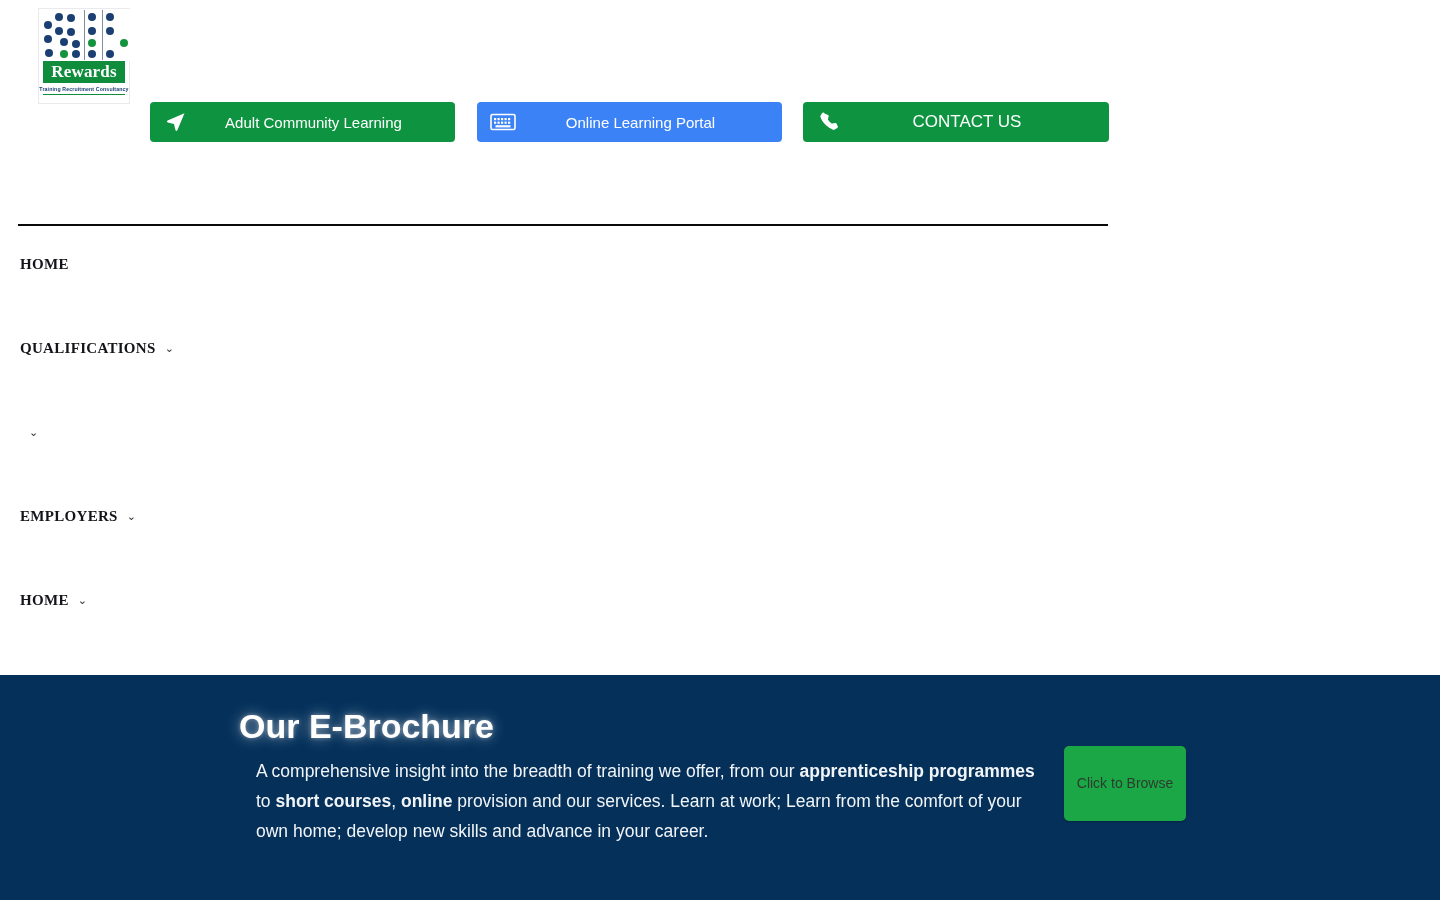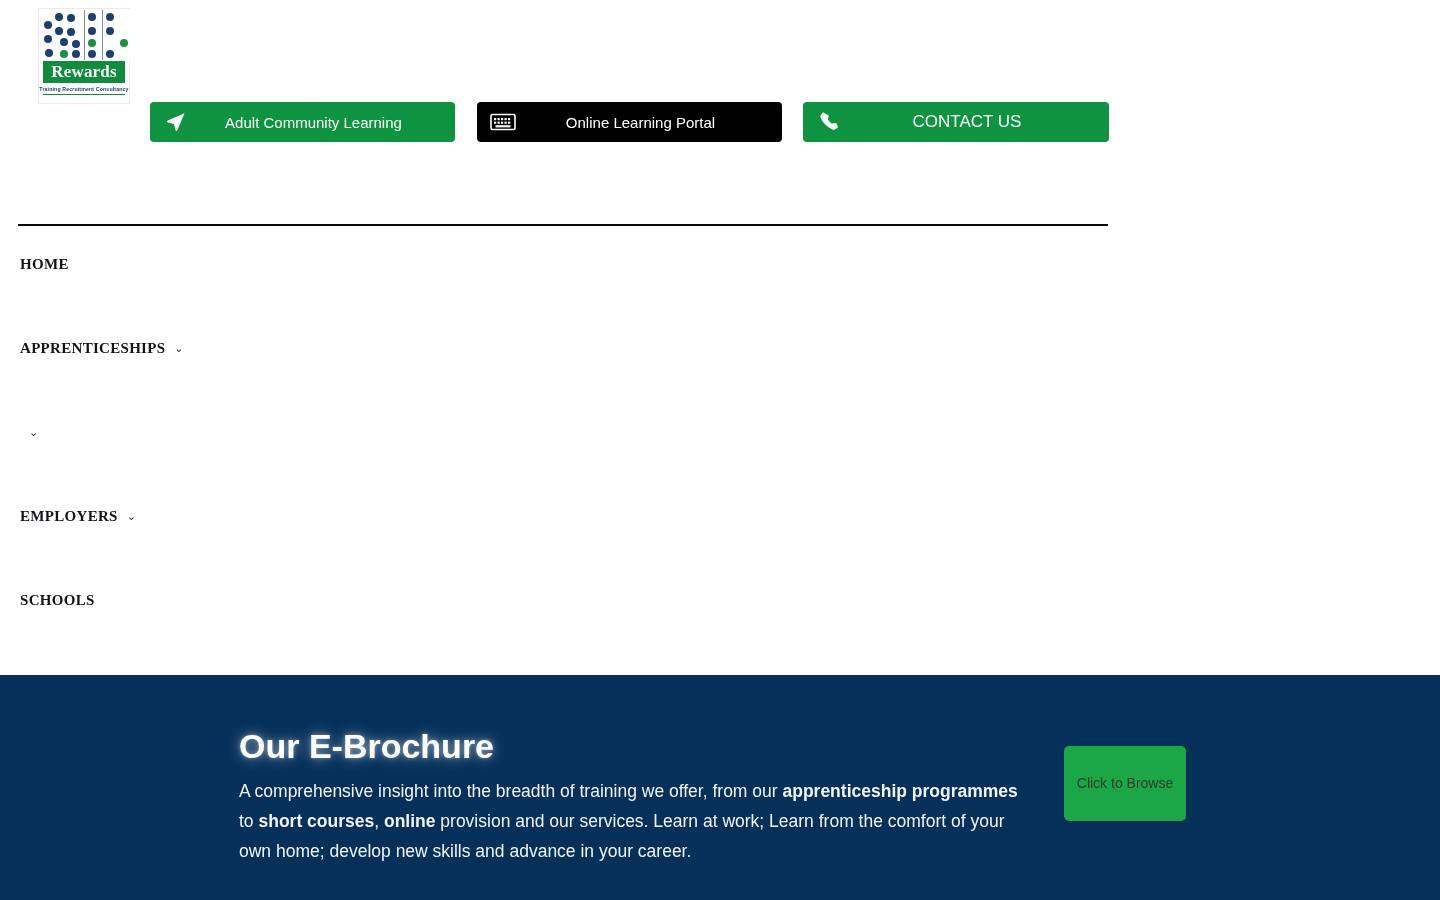--- a/index.html
+++ b/index.html
@@ -98,21 +98,21 @@
     text-align: center;
     padding-right: 30px;
     white-space: nowrap;
   }
   #btn-acl {
     left: 150px; top: 102px; width: 305px;
     background: #0e9440;
   }
   #btn-olp {
     left: 477px; top: 102px; width: 305px;
-    background: #000000;
+    background: #3b82f6;
   }
   #btn-contact {
     left: 803px; top: 102px; width: 306px;
     background: #0e9440;
   }
   #btn-contact .cta-lbl { font-size: 17px; }
 
   
   .nav {
     position: absolute;
@@ -156,38 +156,38 @@
   
   .brochure {
     position: absolute;
     left: 0; top: 675px;
     width: 1440px;
     height: 225px;
     background: #04305a;
   }
   .brochure-inner {
     position: absolute;
-    left: 239px; top: 51px;
+    left: 239px; top: 31px;
     width: 950px;
   }
   .brochure-title {
     color: #ffffff;
     font-family: "Liberation Sans", sans-serif;
     font-weight: bold;
     font-size: 34px;
     line-height: 40px;
     margin: 0;
     text-shadow: 0 0 14px rgba(255,255,255,.55), 0 0 4px rgba(255,255,255,.35);
   }
   .brochure-text {
     color: #f2f5f8;
     font-family: "Liberation Sans", sans-serif;
     font-size: 17.5px;
     line-height: 30px;
-    margin: 10px 0 0 0;
+    margin: 10px 0 0 17px;
     width: 785px;
   }
   .brochure-text b { font-weight: bold; }
   .browse-btn {
     position: absolute;
     left: 1064px; top: 746px;
     width: 122px; height: 75px;
     background: #1ba745;
     border: 0;
     border-radius: 5px;
@@ -275,32 +275,29 @@
       </svg>
     </span>
     <span class="cta-lbl">CONTACT US</span>
   </button>
 
   <nav class="nav">
     <div class="nav-item">
       <span class="nav-label">HOME</span>
     </div>
     <div class="nav-item">
-      <span class="nav-label">APPRENTICESHIPS</span>
+      <span class="nav-label">QUALIFICATIONS</span>
       <span class="chev">⌄</span>
     </div>
     <div class="nav-item">
       <span class="chev">⌄</span>
     </div>
     <div class="nav-item">
       <span class="nav-label">EMPLOYERS</span>
       <span class="chev">⌄</span>
-    </div>
-    <div class="nav-item">
-      <span class="nav-label">SCHOOLS</span>
     </div>
     <div class="nav-item">
       <span class="nav-label">HOME</span>
       <span class="chev">⌄</span>
     </div>
   </nav>
   <div class="nav-underline"></div>
 
   <section class="brochure">
     <div class="brochure-inner">

